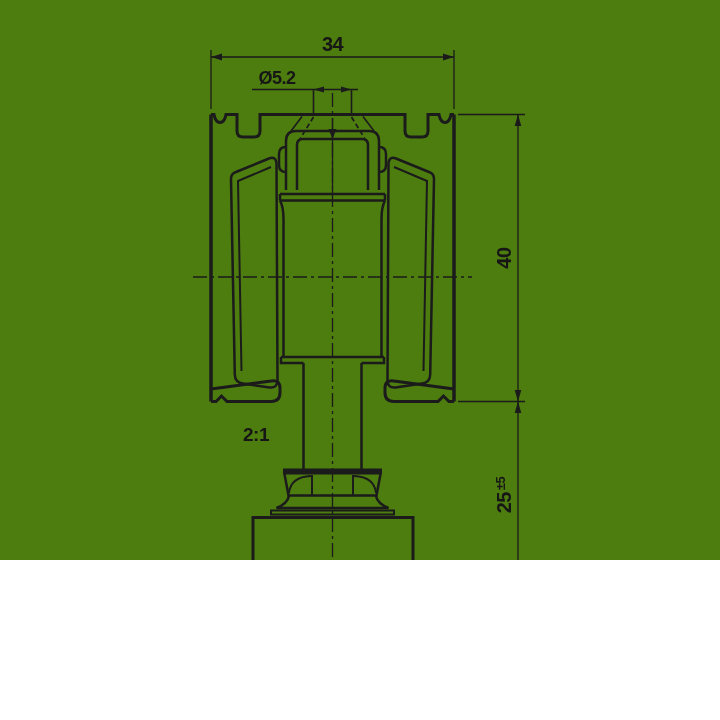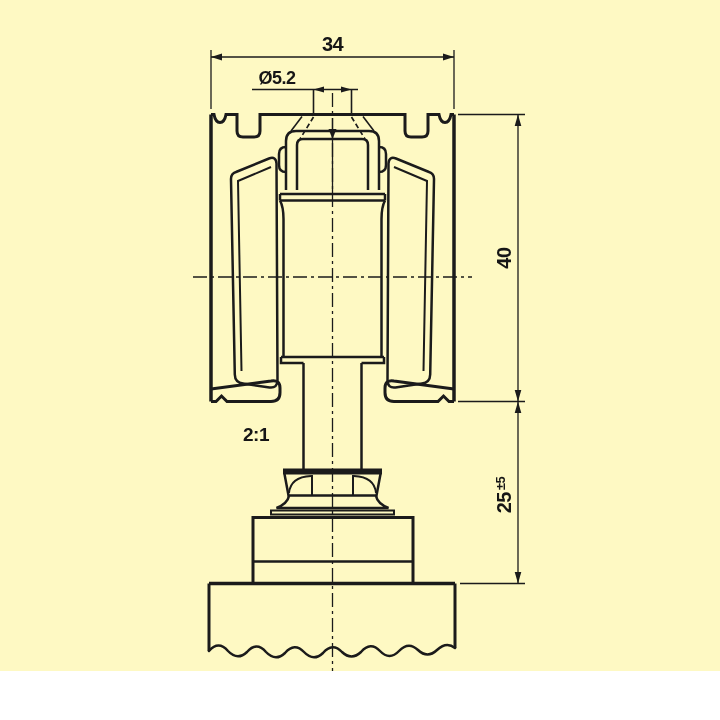--- a/index.html
+++ b/index.html
@@ -1,16 +1,16 @@
 <!DOCTYPE html>
 <html><head>
 <meta charset="utf-8">
 <style>
   html,body{margin:0;padding:0;background:#ffffff;}
-  .page{width:720px;height:671px;background:#fef9c3;position:relative;overflow:hidden;}
+  .page{width:720px;height:560px;background:#4d7c0f;position:relative;overflow:hidden;}
   svg{display:block;}
   .ln{fill:none;stroke:#1b1b1b;}
   .w35{stroke-width:3.5;}
   .w3{stroke-width:3;}
   .w25{stroke-width:2.5;}
   .w2{stroke-width:2;}
   .thin{stroke-width:1.3;}
   .hole{stroke-width:1.6;}
   .hid{stroke-width:1.7;stroke-dasharray:5 3;}
   .cl{stroke-width:1.3;stroke-dasharray:14 4 3 4;}

